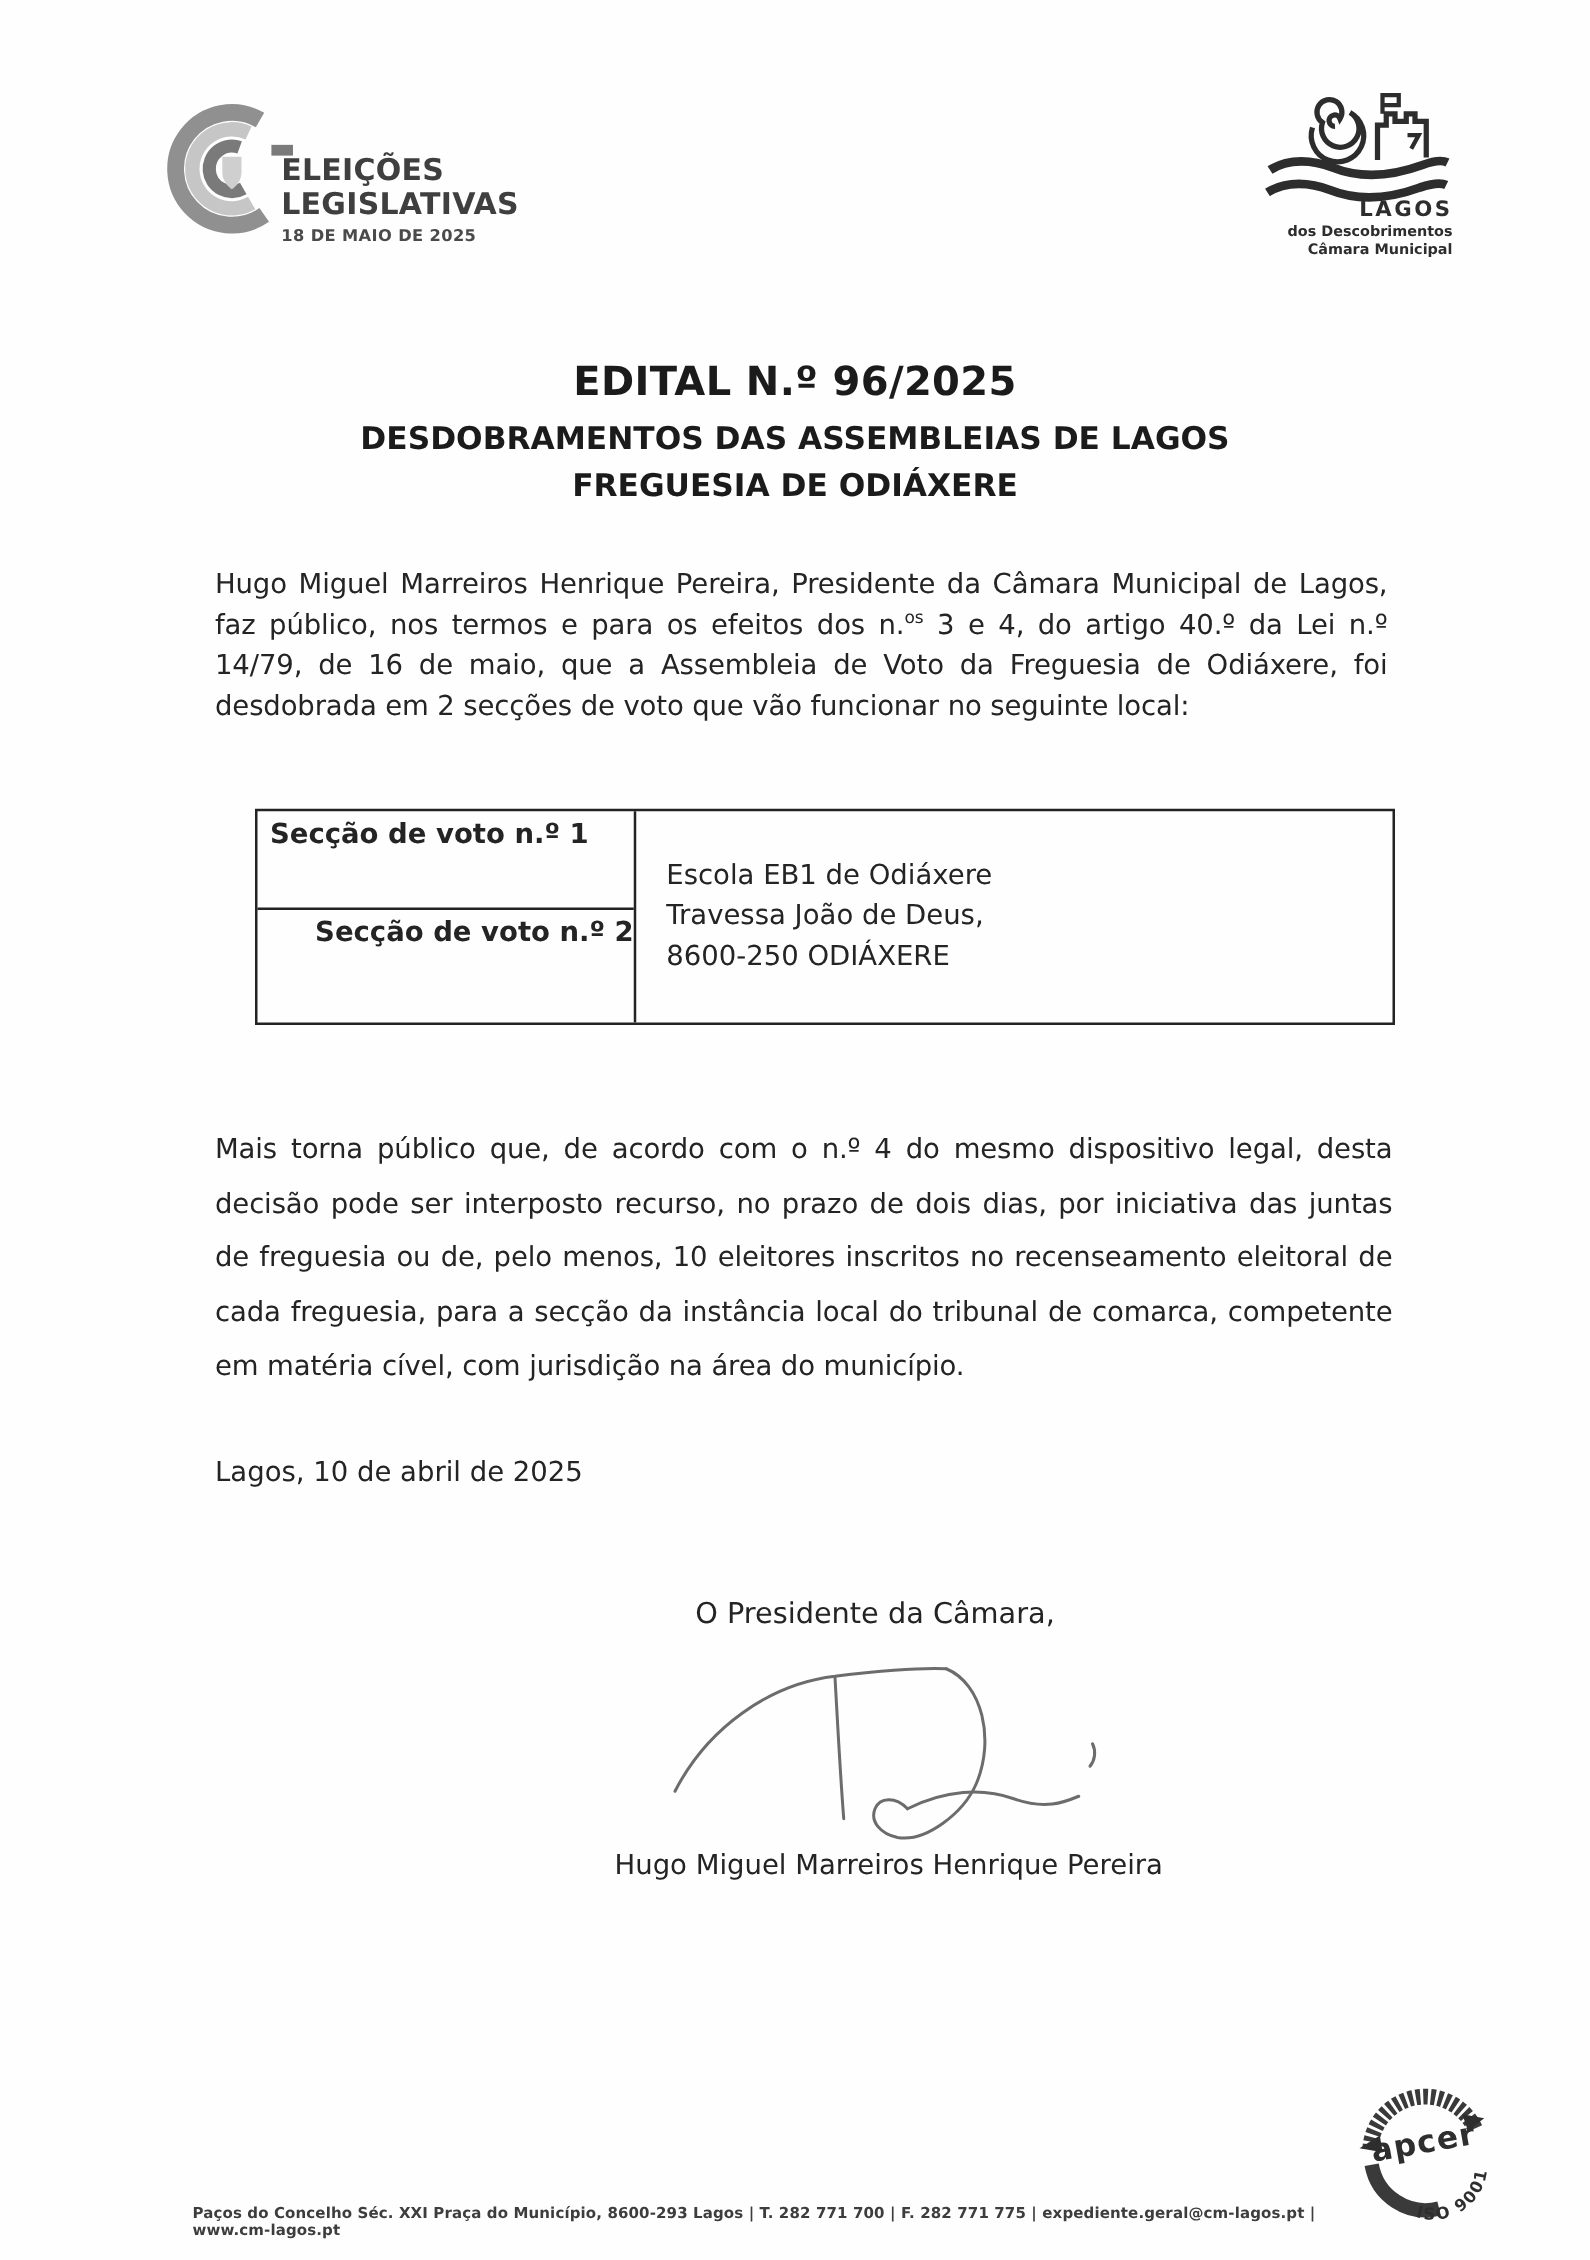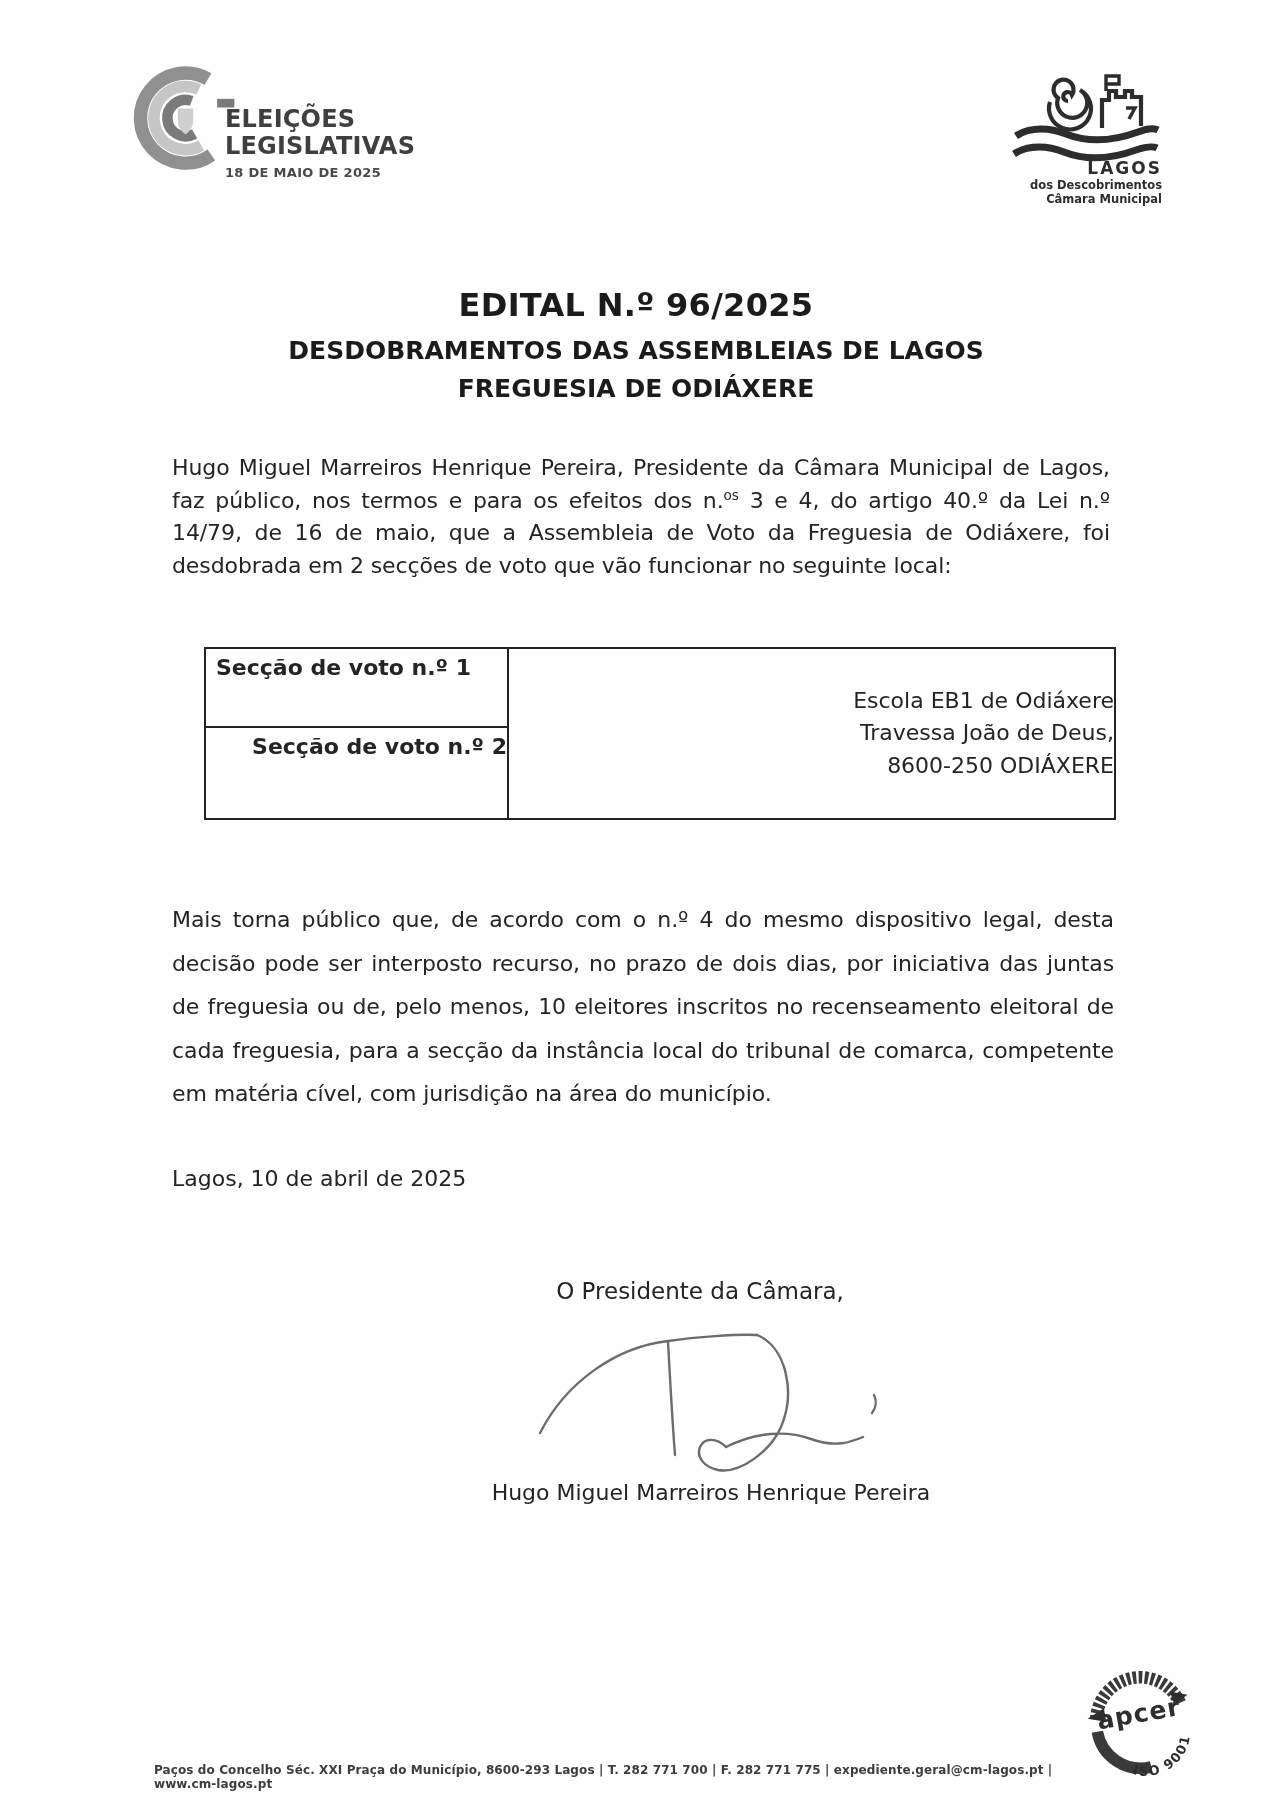--- a/index.html
+++ b/index.html
@@ -3,21 +3,21 @@
 <meta charset="utf-8">
 <style>
   html,body{margin:0;padding:0;background:#e8e8e8;}
   .page{
     position:relative;width:1272px;height:1808px;margin:0 auto;
     background:#fefefe;overflow:hidden;
     font-family:"DejaVu Sans","Liberation Sans",sans-serif;
     color:#242424;
   }
   
-  .elections-logo{position:absolute;left:128px;top:60px;width:330px;height:130px;}
+  .elections-logo{position:absolute;left:128px;top:77px;width:330px;height:130px;}
   .elections-logo svg{position:absolute;left:0;top:0;}
   .elections-text{position:absolute;left:97px;top:46px;color:#3f3f3f;}
   .elections-text .big{font-size:24px;font-weight:800;line-height:27px;letter-spacing:.2px;}
   .elections-text .small{font-size:13px;font-weight:700;margin-top:5px;color:#4a4a4a;letter-spacing:.3px;}
   .lagos-logo{position:absolute;left:1006px;top:70px;width:160px;}
   .lagos-text{text-align:right;color:#2d2d2d;padding-right:4px;}
   .lagos-text .city{font-size:17px;font-weight:800;letter-spacing:2px;margin-top:-16px;}
   .lagos-text .sub{font-size:11.5px;font-weight:600;line-height:14px;}
   
   .title-block{position:absolute;left:0;top:286px;width:100%;text-align:center;color:#1b1b1b;}
@@ -32,21 +32,21 @@
   b{font-weight:normal;}
   .sup{font-size:.62em;vertical-align:super;line-height:0;}
   
   .sections-table{position:absolute;left:180px;top:647px;width:912px;height:173px;
                   border:2px solid #232323;display:flex;box-sizing:border-box;margin-left:24px;}
   .col-left{width:303px;border-right:2px solid #232323;display:flex;flex-direction:column;box-sizing:border-box;}
   .cell-label{font-weight:bold;font-size:22px;padding:6px 0 0 10px;box-sizing:border-box;}
   .cell-1{height:79px;border-bottom:2px solid #232323;}
   .cell-2{flex:1;text-align:right;}
   .col-right{flex:1;display:flex;flex-direction:column;justify-content:center;
-             padding-left:24px;font-size:22px;line-height:32.5px;align-items:flex-end;}
+             padding-left:24px;font-size:22px;line-height:32.5px;}
   
   .dateline{position:absolute;left:172px;top:1166px;font-size:22px;}
   .sig-role{position:absolute;left:128px;top:1278px;width:1144px;text-align:center;font-size:23px;}
   .sig-svg{position:absolute;left:466px;top:1322px;}
   .sig-name{position:absolute;left:150px;top:1480px;width:1122px;text-align:center;font-size:22px;}
   
   .footer-line{position:absolute;left:154px;top:1763px;width:940px;
                font-size:12px;font-weight:700;color:#3d3d3d;letter-spacing:.1px;}
   .apcer-badge{position:absolute;left:1082px;top:1643px;transform:rotate(-10deg);}
 </style>

